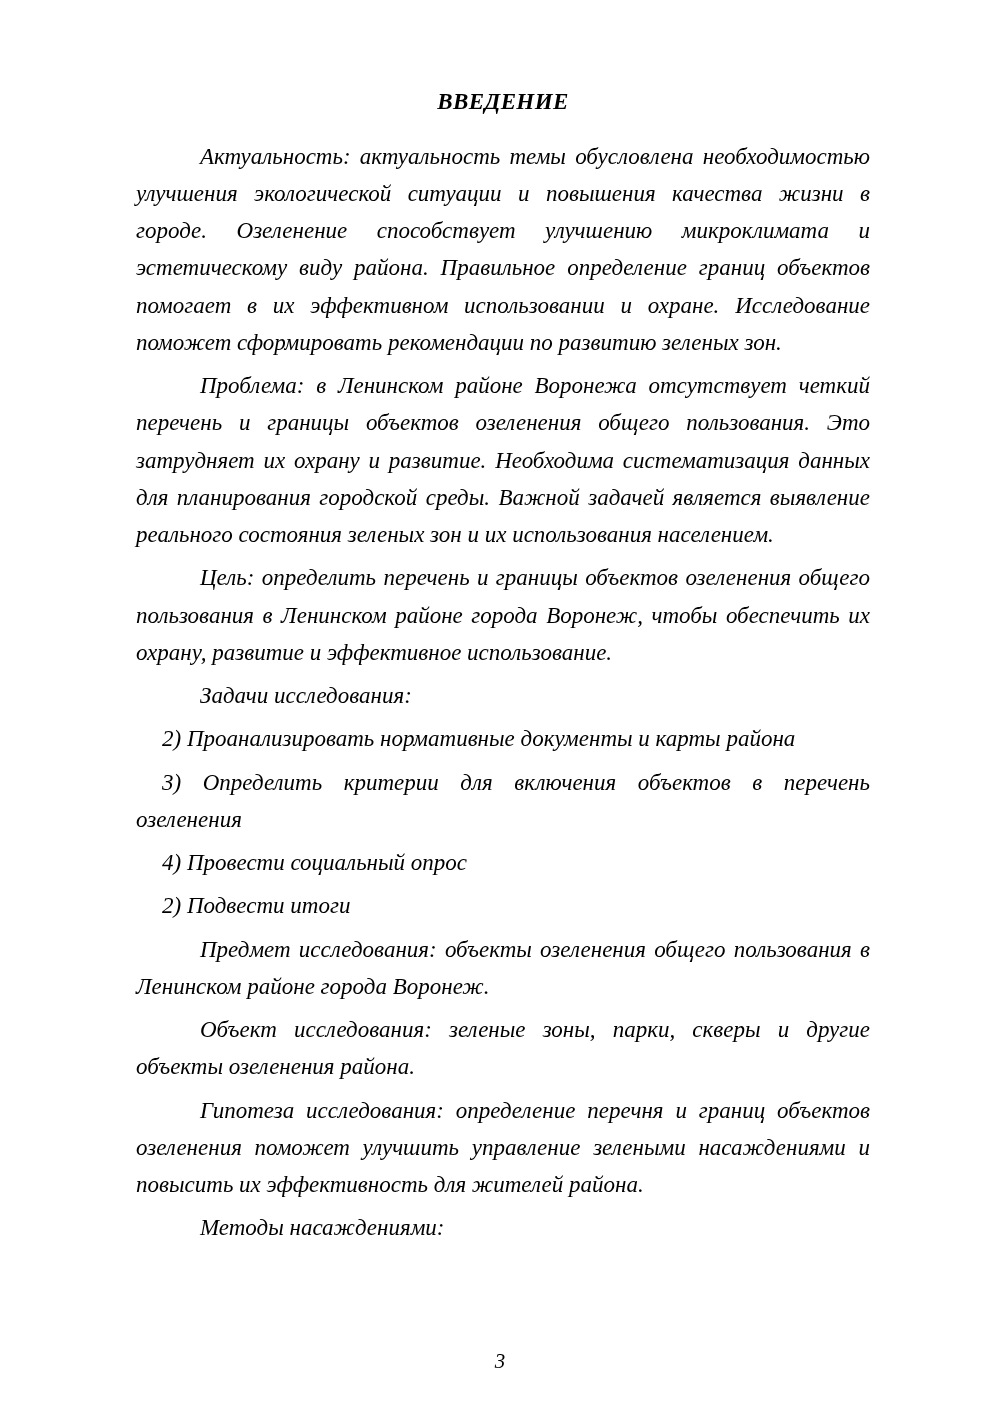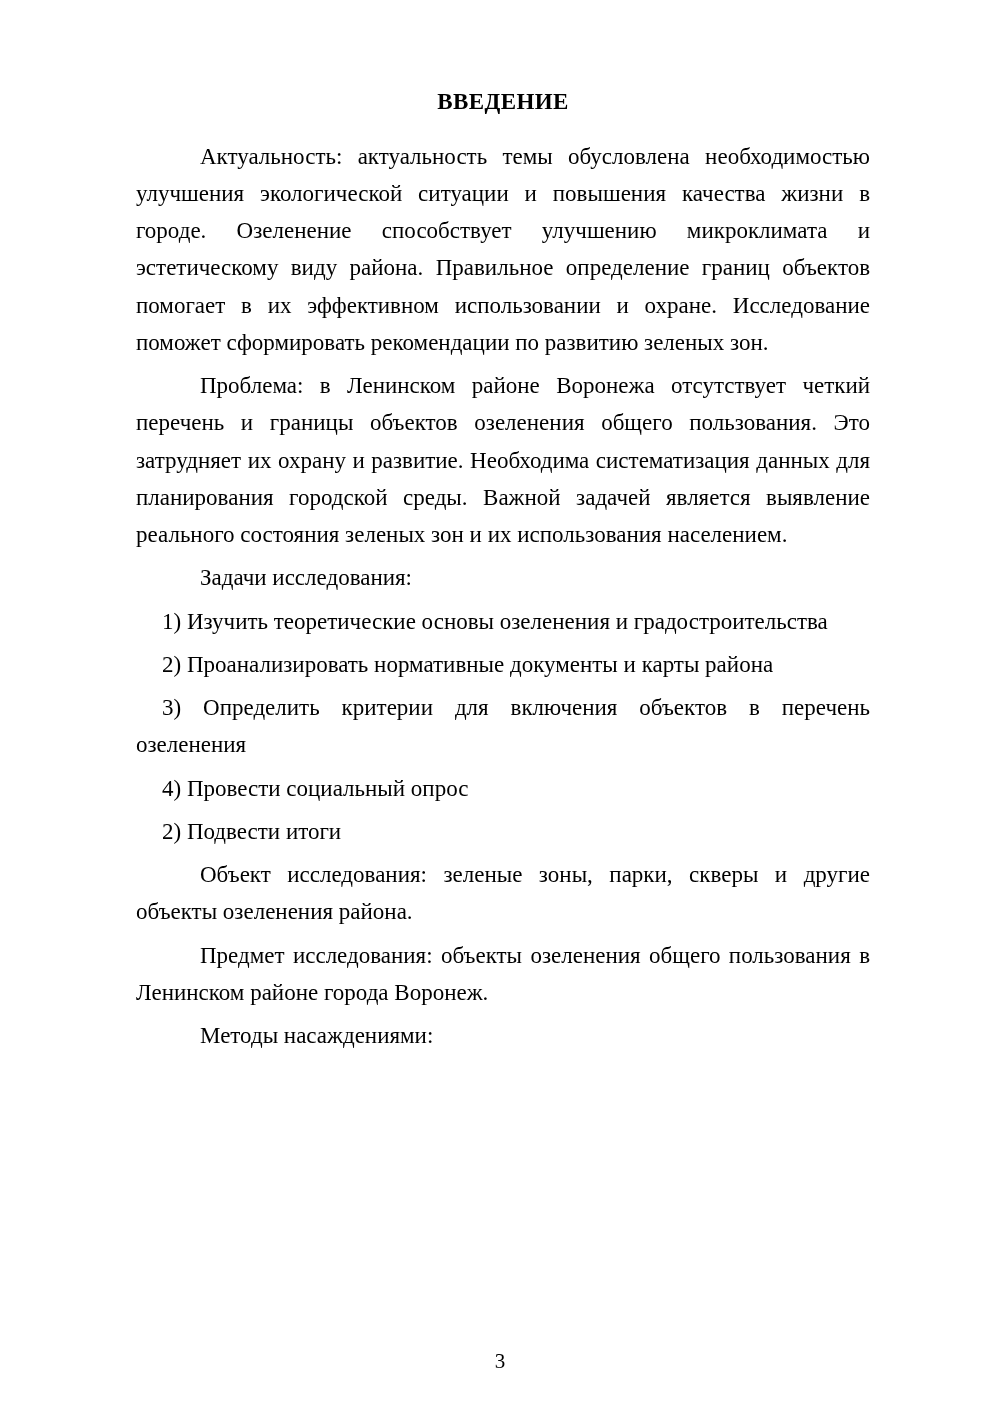--- a/index.html
+++ b/index.html
@@ -14,20 +14,21 @@
     color: #000000;
     position: relative;
     overflow: hidden;
   }
   .page {
     box-sizing: border-box;
     width: 942px;
     height: 1414px;
     padding: 88px 72px 40px 136px;
     position: relative;
+    font-style: italic;
   }
   .doc-title {
     text-align: center;
     font-weight: bold;
     font-size: 23px;
     letter-spacing: 0.4px;
     margin: 0 0 22px 0;
     line-height: 1.2;
   }
   .para {
@@ -58,26 +59,27 @@
 </style>
 </head>
 <body>
 
 <div class="page">
 
   <h1 class="doc-title">ВВЕДЕНИЕ</h1>
 
   <p class="para">Актуальность: актуальность темы обусловлена необходимостью улучшения экологической ситуации и повышения качества жизни в городе. Озеленение способствует улучшению микроклимата и эстетическому виду района. Правильное определение границ объектов помогает в их эффективном использовании и охране. Исследование поможет сформировать рекомендации по развитию зеленых зон.</p>
   <p class="para">Проблема: в Ленинском районе Воронежа отсутствует четкий перечень и границы объектов озеленения общего пользования. Это затрудняет их охрану и развитие. Необходима систематизация данных для планирования городской среды. Важной задачей является выявление реального состояния зеленых зон и их использования населением.</p>
+  <p class="para">Цель: определить перечень и границы объектов озеленения общего пользования в Ленинском районе города Воронеж, чтобы обеспечить их охрану, развитие и эффективное использование.</p>
   <p class="para">Задачи исследования:</p>
 
-  <p class="list-item">1) Изучить теоретические основы озеленения и градостроительства</p>
   <p class="list-item">2) Проанализировать нормативные документы и карты района</p>
   <p class="list-item">3) Определить критерии для включения объектов в перечень озеленения</p>
   <p class="list-item">4) Провести социальный опрос</p>
   <p class="list-item">2) Подвести итоги</p>
 
+  <p class="para">Предмет исследования: объекты озеленения общего пользования в Ленинском районе города Воронеж.</p>
   <p class="para">Объект исследования: зеленые зоны, парки, скверы и другие объекты озеленения района.</p>
-  <p class="para">Предмет исследования: объекты озеленения общего пользования в Ленинском районе города Воронеж.</p>
+  <p class="para">Гипотеза исследования: определение перечня и границ объектов озеленения поможет улучшить управление зелеными насаждениями и повысить их эффективность для жителей района.</p>
   <p class="para">Методы насаждениями:</p>
 
   <div class="page-number">3</div>
 </div>
 
 </body></html>

